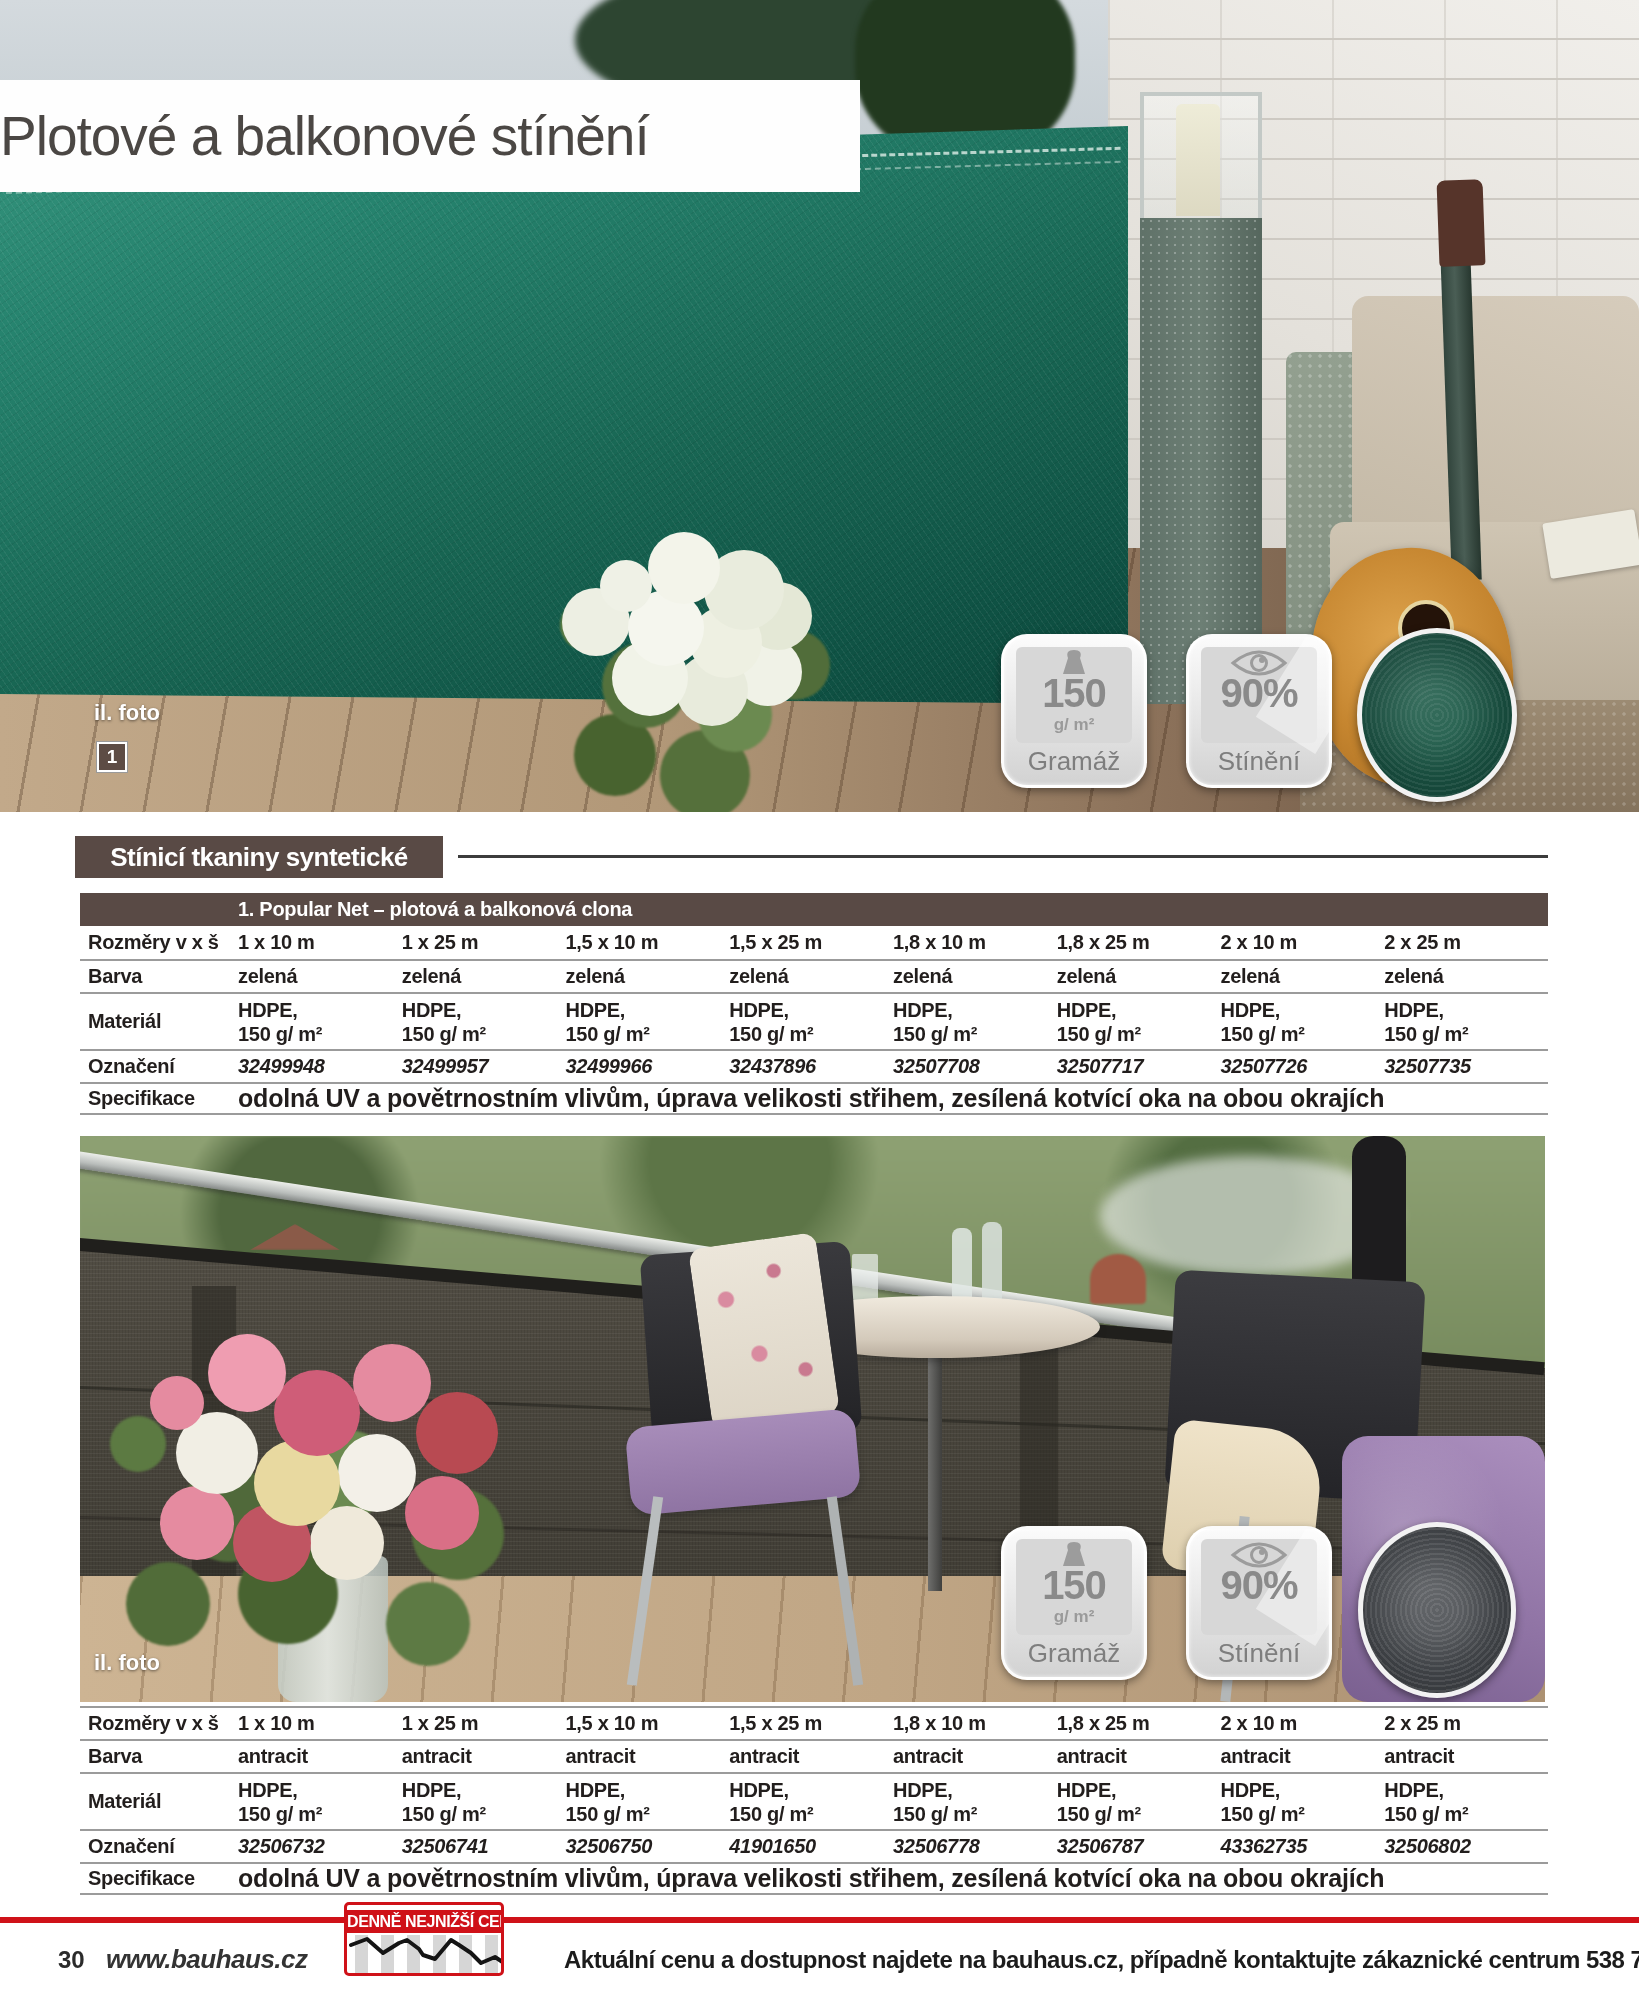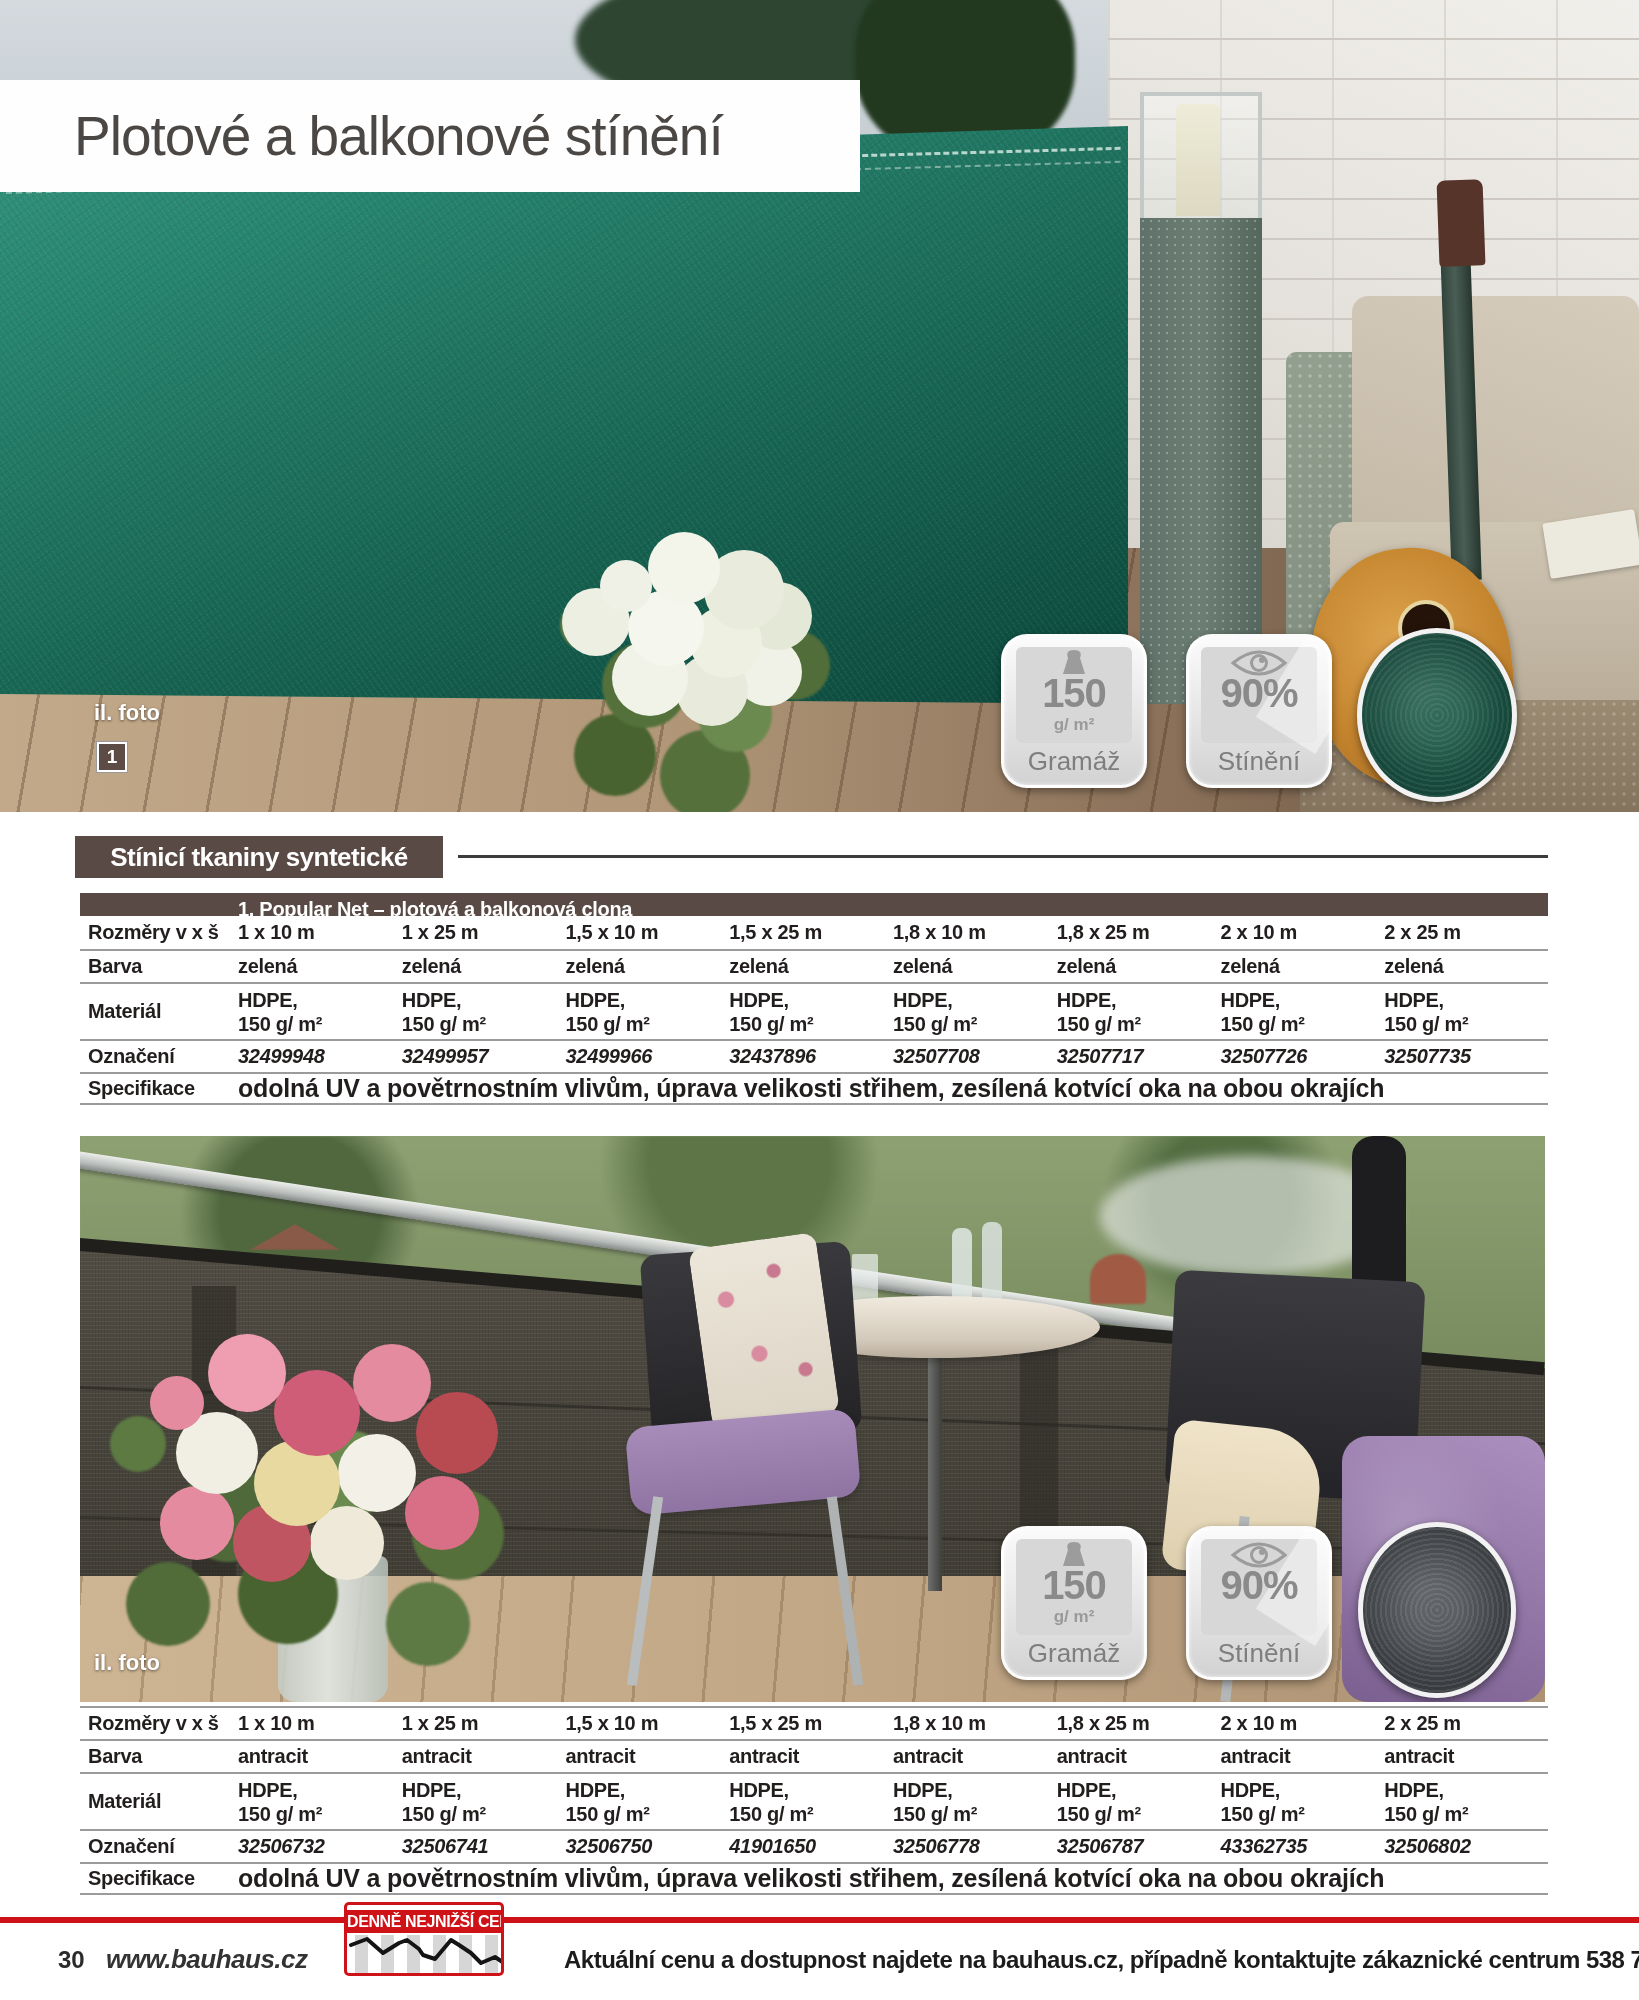--- a/index.html
+++ b/index.html
@@ -7,21 +7,21 @@
   .page { position:relative; width:1639px; height:2000px; background:#ffffff; overflow:hidden; }
 
   
   .ly { position:absolute; }
 
   
   .hero1 { position:absolute; left:0; top:0; width:1639px; height:812px; overflow:hidden; background:#c9d1d6; }
   .photo2 { position:absolute; left:80px; top:1136px; width:1465px; height:566px; overflow:hidden; background:#8b9b74; }
 
   .title-box { position:absolute; left:0; top:80px; width:860px; height:112px; background:#fefefe; }
-  .title-box h1 { font-size:55px; font-weight:400; color:#4b4744; letter-spacing:-1px; line-height:112px; padding-left:74px; white-space:nowrap; }
+  .title-box h1 { font-size:55px; font-weight:400; color:#4b4744; letter-spacing:-1px; line-height:112px; white-space:nowrap; }
 
   .ilfoto { position:absolute; color:#ffffff; font-size:22px; font-weight:700; text-shadow:0 1px 3px rgba(0,0,0,.55); }
   .refnum { position:absolute; width:30px; height:30px; background:#5d4c45; border:2px solid #ffffff; box-shadow:0 0 0 1px #9a9a9a; color:#ffffff; font-size:19px; font-weight:700; text-align:center; line-height:26px; }
 
   
   .badge { position:absolute; width:146px; height:154px; border-radius:26px;
            background:linear-gradient(180deg,#fbfbfb 0%,#e9e9e9 45%,#d2d2d2 100%);
            border:3px solid rgba(255,255,255,.9); box-shadow:0 3px 8px rgba(0,0,0,.4), inset 0 0 4px rgba(255,255,255,.8);
            text-align:center; overflow:hidden; }
   .badge-inner { position:absolute; left:12px; top:10px; right:12px; height:96px; background:#d7d7d7; border-radius:6px; }
@@ -41,21 +41,21 @@
       repeating-radial-gradient(circle at 50% 50%, rgba(255,255,255,.09) 0 2px, transparent 2px 5px),
       radial-gradient(circle, #53565a 20%, #3c3f43 60%, #2e3134 100%); }
 
   
   .section-bar { position:absolute; left:75px; top:836px; width:368px; height:42px; background:#594a45; }
   .section-bar span { display:block; color:#ffffff; font-size:26px; font-weight:700; line-height:42px; text-align:center; letter-spacing:-0.5px; }
   .section-line { position:absolute; left:458px; top:855px; width:1090px; height:3px; background:#3c3c3c; }
 
   
   .ptable { position:absolute; left:80px; width:1468px; border-bottom:2px solid #9b9b9b; color:#221e1d; }
-  .thead { height:23px; background:#594a45; color:#ffffff; font-size:20px; font-weight:700; line-height:33px; padding-left:158px; letter-spacing:-0.3px; }
+  .thead { height:33px; background:#594a45; color:#ffffff; font-size:20px; font-weight:700; line-height:33px; padding-left:158px; letter-spacing:-0.3px; }
   .trow { display:grid; grid-template-columns:158px repeat(8,1fr); align-items:center; border-top:2px solid #9b9b9b; }
   .trow.no-top { border-top:none; }
   .trow.h31 { min-height:33px; }
   .trow.h55 { min-height:57px; }
   .trow.h29 { min-height:31px; }
   .specrow { grid-template-columns:158px 1fr; }
   .tlabel { font-size:20px; font-weight:700; padding-left:8px; letter-spacing:-0.3px; }
   .tcell { font-size:20px; font-weight:700; letter-spacing:-0.3px; }
   .tcell.code { font-style:italic; }
   .tcell .l1, .tcell .l2 { display:block; line-height:24px; }

